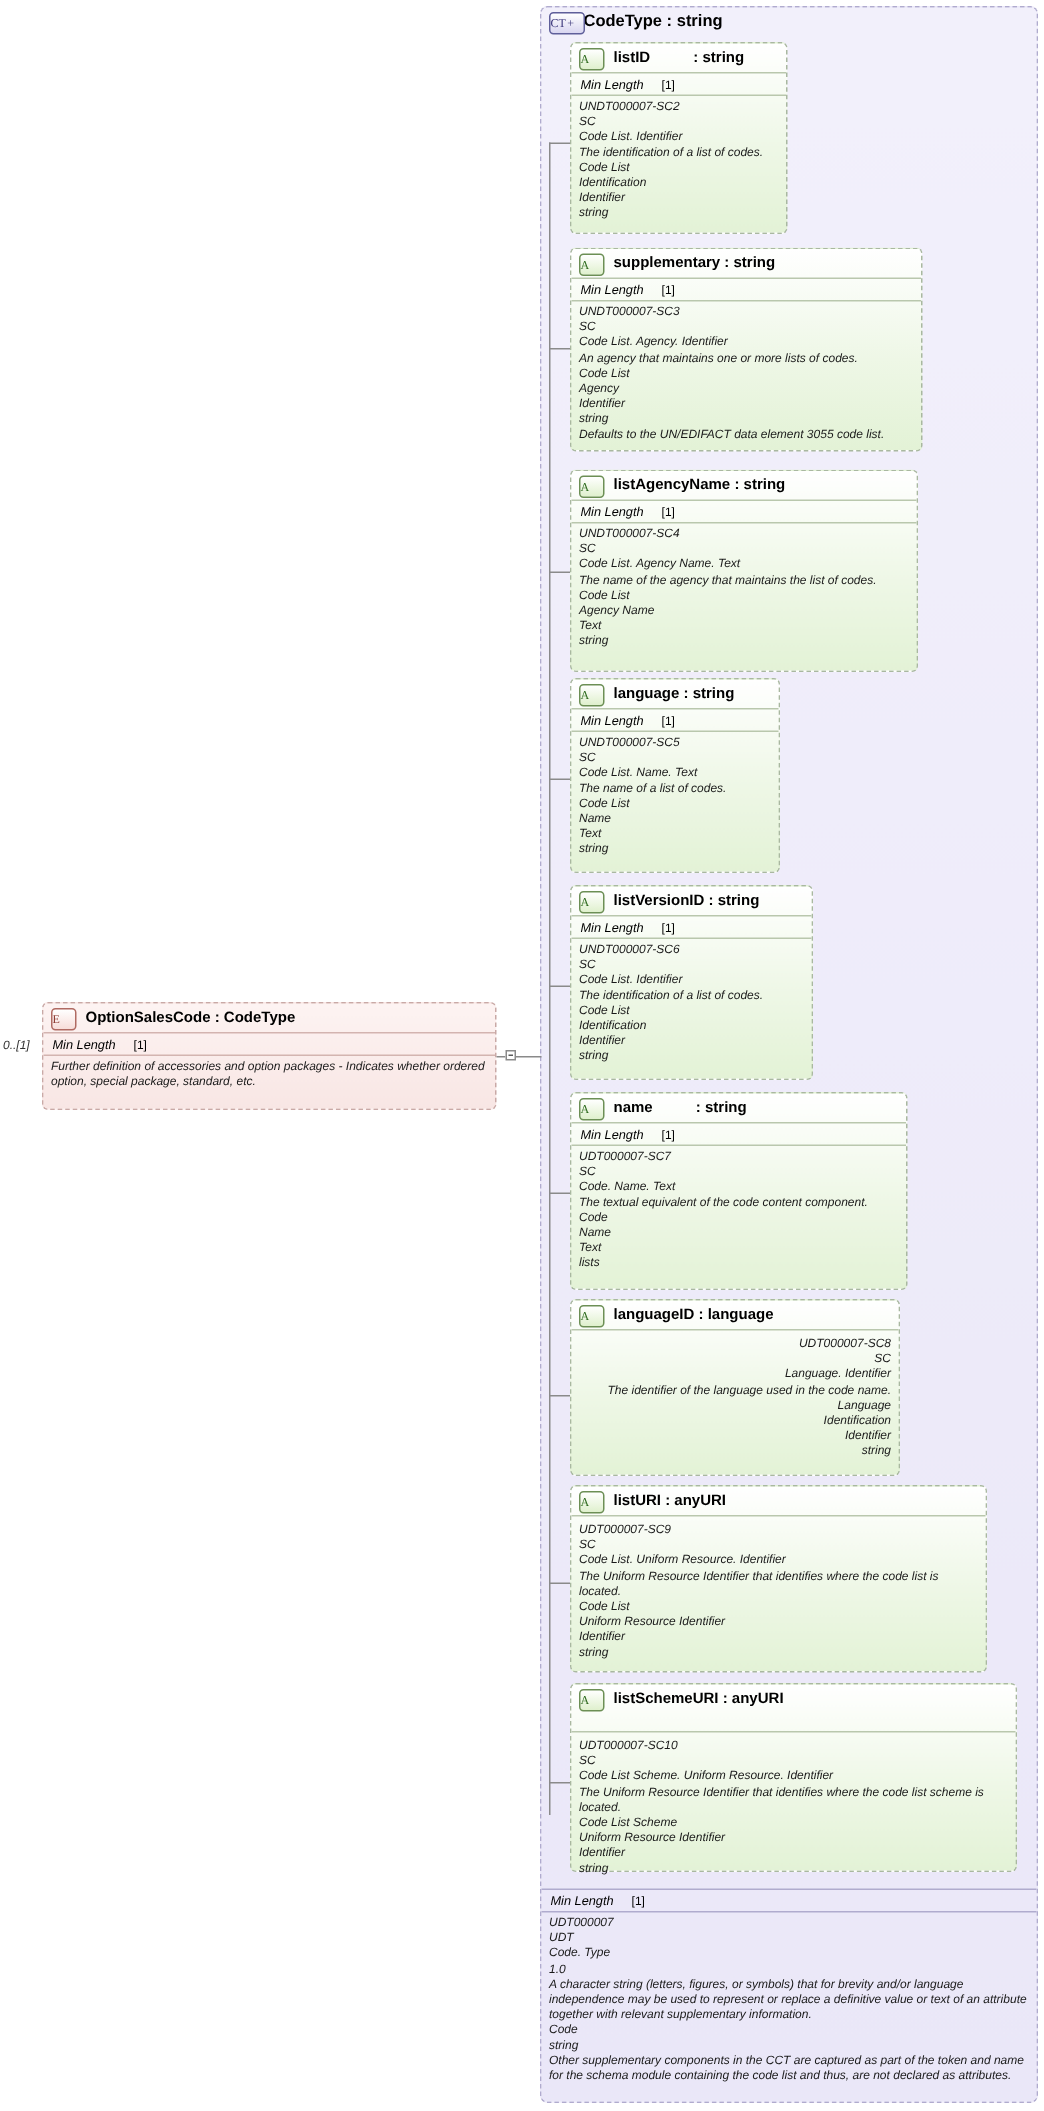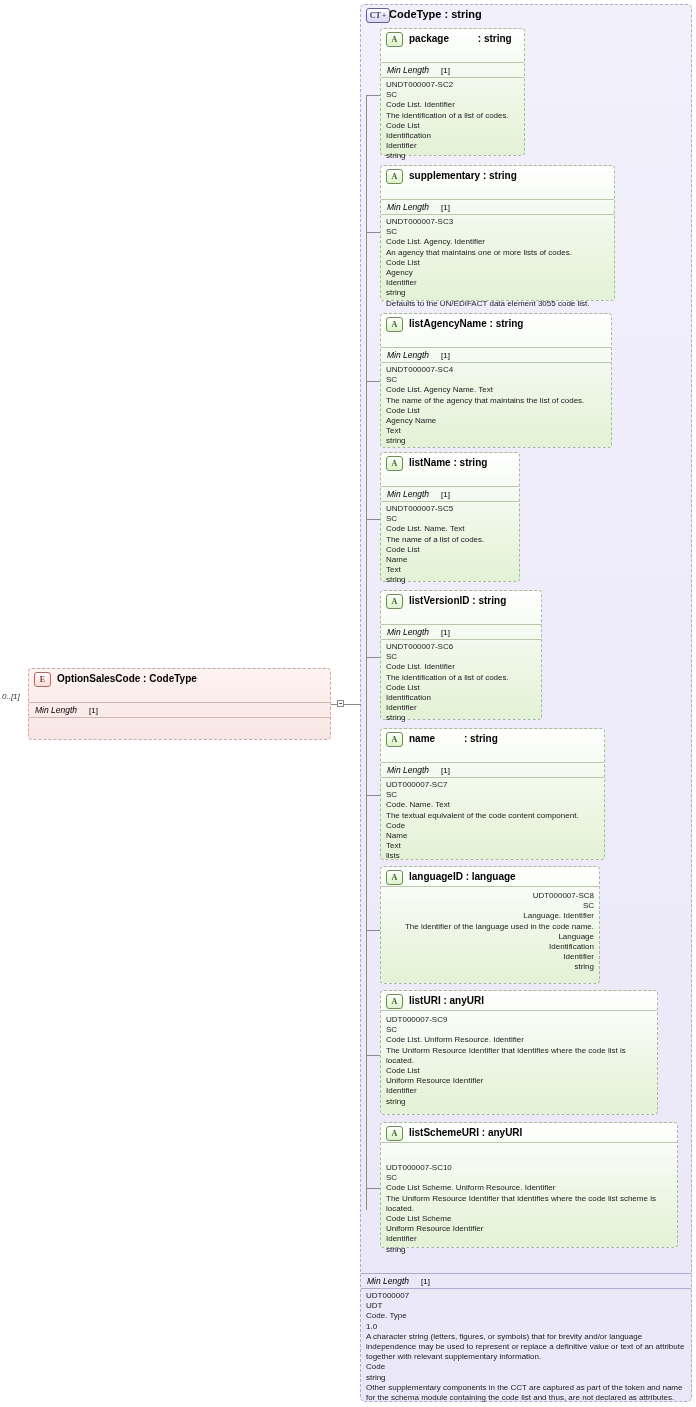--- a/index.html
+++ b/index.html
@@ -52,23 +52,22 @@
   .badge {
     position: absolute;
     left: 5px;
     top: 3px;
     width: 15px;
     height: 13px;
     border: 1px solid #6c8f55;
     border-radius: 3px;
     background: linear-gradient(to bottom,#ffffff,#dff0cd);
     font-size: 8px;
-    font-weight: bold;
+    font-weight: normal;
     line-height: 13px;
-    text-align: center;
     color: #2f6b1f;
     font-family: "Liberation Serif", serif;
   }
   .badge.ct {
     border-color: #5f5f9a;
     background: linear-gradient(to bottom,#ffffff,#d9d6f0);
     color: #3a357a;
     width: 22px;
   }
   .badge.ct .plus {
@@ -85,32 +84,32 @@
   .facet-row {
     position: relative;
     border-top: 1px solid #b9c7ad;
     border-bottom: 1px solid #b9c7ad;
     height: 14px;
     line-height: 14px;
     font-size: 8.5px;
     font-style: italic;
     padding-left: 6px;
     white-space: nowrap;
-    margin-top: 14px;
   }
   .el-node .facet-row { border-color: #d3b4b0; }
   .facet-row .occ {
     font-style: normal;
     margin-left: 12px;
     font-size: 8px;
   }
 
   .doc {
     padding: 2px 5px 3px 5px;
     font-size: 8px;
+    font-style: italic;
     line-height: 10.2px;
     color: #1a1a1a;
     white-space: pre-line;
   }
 
   
   .line {
     position: absolute;
     background: #8a8a8a;
   }
@@ -174,21 +173,21 @@
 Other supplementary components in the CCT are captured as part of the token and name for the schema module containing the code list and thus, are not declared as attributes.</div>
   </div>
 </div>
 
 <div class="line vline" style="left:366px; top:95px; height:1115px;"></div>
 
 <div class="line hline" style="left:366px; top:95px; width:14px;"></div>
 <div class="node attr-node" style="left:380px; top:28px; width:145px; height:128px;">
   <div class="node-head">
     <span class="badge">A</span>
-    <span>package</span>
+    <span>listID</span>
     <span style="font-weight:bold; margin-left:26px;">: string</span>
   </div>
   <div class="facet-row">
     <span>Min Length</span><span class="occ">[1]</span>
   </div>
   <div class="doc">UNDT000007-SC2
 SC
 Code List. Identifier
 The identification of a list of codes.
 Code List
@@ -233,21 +232,21 @@
 Code List
 Agency Name
 Text
 string</div>
 </div>
 
 <div class="line hline" style="left:366px; top:519px; width:14px;"></div>
 <div class="node attr-node" style="left:380px; top:452px; width:140px; height:130px;">
   <div class="node-head">
     <span class="badge">A</span>
-    <span>listName : string</span>
+    <span>language : string</span>
   </div>
   <div class="facet-row">
     <span>Min Length</span><span class="occ">[1]</span>
   </div>
   <div class="doc">UNDT000007-SC5
 SC
 Code List. Name. Text
 The name of a list of codes.
 Code List
 Name
@@ -326,37 +325,38 @@
 Identifier
 string</div>
 </div>
 
 <div class="line hline" style="left:366px; top:1188px; width:14px;"></div>
 <div class="node attr-node" style="left:380px; top:1122px; width:298px; height:126px;">
   <div class="node-head">
     <span class="badge">A</span>
     <span>listSchemeURI : anyURI</span>
   </div>
-  <div class="doc" style="border-top:1px solid #b9c7ad; padding-top:20px;">UDT000007-SC10
+  <div class="doc" style="border-top:1px solid #b9c7ad; padding-top:4px;margin-top:12px;">UDT000007-SC10
 SC
 Code List Scheme. Uniform Resource. Identifier
 The Uniform Resource Identifier that identifies where the code list scheme is located.
 Code List Scheme
 Uniform Resource Identifier
 Identifier
 string</div>
 </div>
 
 <div class="node el-node" style="left:28px; top:668px; width:303px; height:72px;">
   <div class="node-head">
     <span class="badge el">E</span>
     <span>OptionSalesCode : CodeType</span>
   </div>
   <div class="facet-row">
     <span>Min Length</span><span class="occ">[1]</span>
   </div>
+  <div class="doc">Further definition of accessories and option packages - Indicates whether ordered option, special package, standard, etc.</div>
 </div>
 
 <div class="occ-label" style="left:2px; top:692px;">0..[1]</div>
 
 <div class="line hline" style="left:331px; top:704px; width:6px;"></div>
 <div class="conn-box" style="left:337px; top:700px;"></div>
 <div class="line hline" style="left:344px; top:704px; width:17px;"></div>
 
 </body></html>

